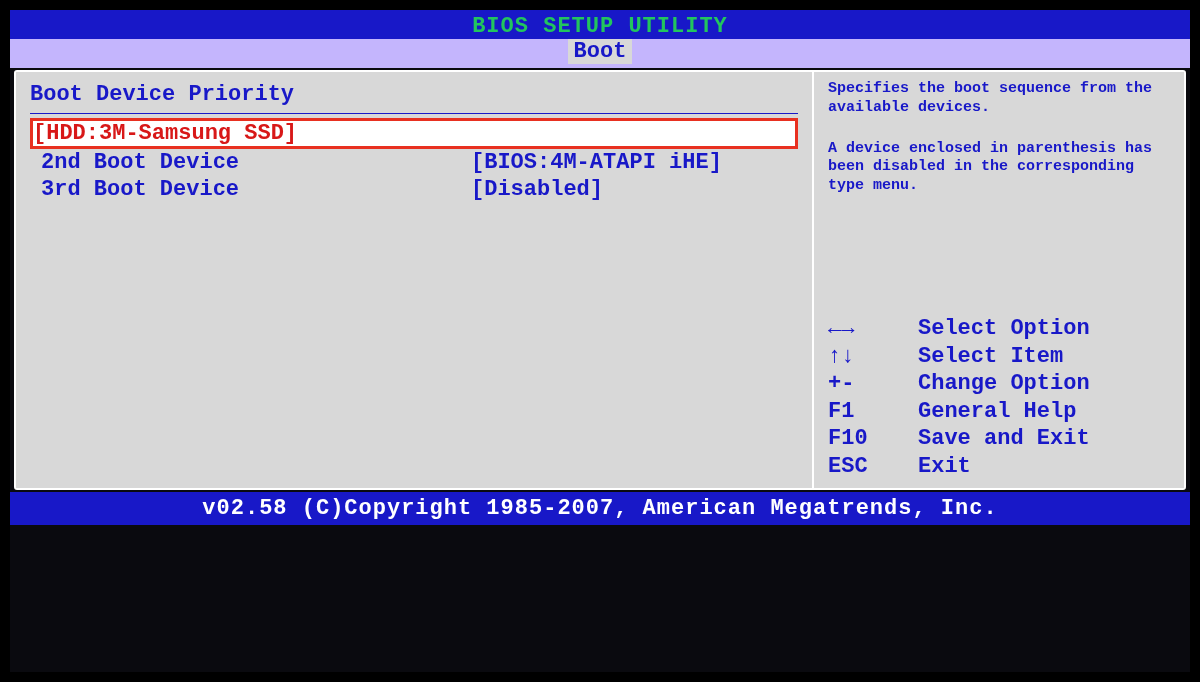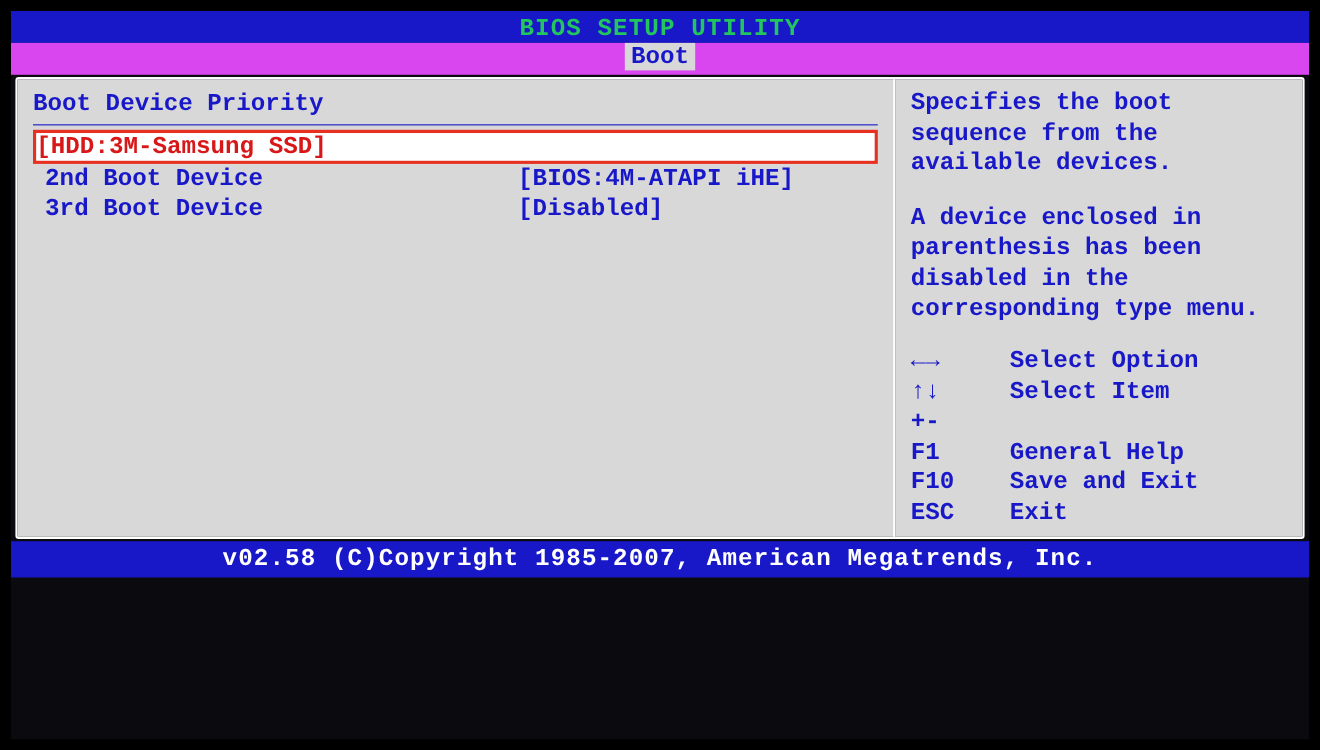--- a/index.html
+++ b/index.html
@@ -24,21 +24,21 @@
     }
     .header {
       background: #1818c8;
       color: #22c55e;
       text-align: center;
       padding: 4px 0 0 0;
       font-size: 22px;
       letter-spacing: 1px;
     }
     .tab-bar {
-      background: #d946ef;
+      background: #c4b5fd;
       padding: 0 0 4px 0;
       text-align: center;
     }
     .tab {
       display: inline-block;
       background: #d8d8d8;
       color: #1818c8;
       padding: 0 6px;
       font-size: 22px;
     }
@@ -95,21 +95,21 @@
       flex: 0 0 424px;
     }
     .boot-label {
       flex: 0 0 430px;
     }
     .boot-value {
       flex: 1;
     }
     .help-text {
       color: #1818c8;
-      font-size: 22px;
+      font-size: 15px;
       line-height: 1.25;
     }
     .help-spacer {
       flex: 1;
     }
     .key-hints {
       color: #1818c8;
       font-size: 22px;
     }
     .key-row {
@@ -164,20 +164,21 @@
         <div class="key-row">
           <span class="key-symbol">←→</span>
           <span>Select Option</span>
         </div>
         <div class="key-row">
           <span class="key-symbol">↑↓</span>
           <span>Select Item</span>
         </div>
         <div class="key-row">
           <span class="key-symbol">+-</span>
+          <span>Change Option</span>
         </div>
         <div class="key-row">
           <span class="key-symbol">F1</span>
           <span>General Help</span>
         </div>
         <div class="key-row">
           <span class="key-symbol">F10</span>
           <span>Save and Exit</span>
         </div>
         <div class="key-row">

